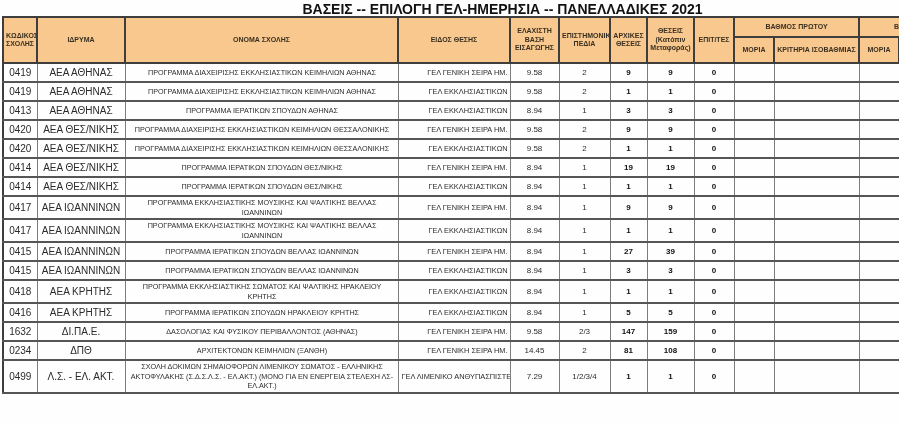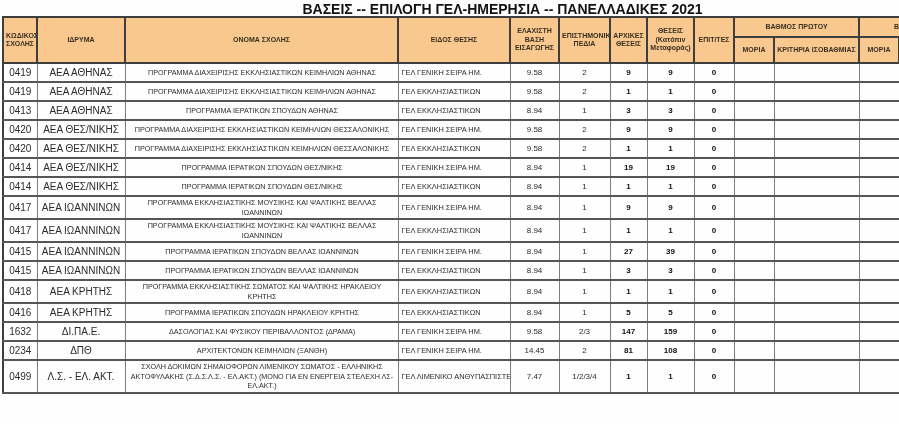--- a/index.html
+++ b/index.html
@@ -59,21 +59,21 @@
     padding:1px 2px;
     overflow:hidden;
     background:#fefefe;
   }
   tbody td.col-school_name {
     text-align:center;
     font-size:7.2px;
     padding-left:3px;
   }
   tbody td.col-position_type {
-    text-align:left;
+    text-align:right;
     font-size:7.4px;
     padding-left:3px;
     white-space:nowrap;
   }
   tbody td.col-code, tbody td.col-institution { font-size:10px; }
   tbody td.col-initial_seats,
   tbody td.col-transfer_seats,
   tbody td.col-epit { font-weight:bold; color:#111; }
   table.results { border:2px solid #3e3e3e; }
 </style>
@@ -300,21 +300,21 @@
             <td class="col-initial_seats">5</td>
             <td class="col-transfer_seats">5</td>
             <td class="col-epit">0</td>
             <td class="col-moria1"></td>
             <td class="col-kritiria"></td>
             <td class="col-moria2"></td>
           </tr>
           <tr>
             <td class="col-code">1632</td>
             <td class="col-institution">ΔΙ.ΠΑ.Ε.</td>
-            <td class="col-school_name">ΔΑΣΟΛΟΓΙΑΣ ΚΑΙ ΦΥΣΙΚΟΥ ΠΕΡΙΒΑΛΛΟΝΤΟΣ (ΔΡΑΜΑ)</td>
+            <td class="col-school_name">ΔΑΣΟΛΟΓΙΑΣ ΚΑΙ ΦΥΣΙΚΟΥ ΠΕΡΙΒΑΛΛΟΝΤΟΣ (ΑΘΗΝΑΣ)</td>
             <td class="col-position_type">ΓΕΛ ΓΕΝΙΚΗ ΣΕΙΡΑ ΗΜ.</td>
             <td class="col-min_base">9.58</td>
             <td class="col-fields">2/3</td>
             <td class="col-initial_seats">147</td>
             <td class="col-transfer_seats">159</td>
             <td class="col-epit">0</td>
             <td class="col-moria1"></td>
             <td class="col-kritiria"></td>
             <td class="col-moria2"></td>
           </tr>
@@ -330,21 +330,21 @@
             <td class="col-epit">0</td>
             <td class="col-moria1"></td>
             <td class="col-kritiria"></td>
             <td class="col-moria2"></td>
           </tr>
           <tr>
             <td class="col-code">0499</td>
             <td class="col-institution">Λ.Σ. - ΕΛ. ΑΚΤ.</td>
             <td class="col-school_name">ΣΧΟΛΗ ΔΟΚΙΜΩΝ ΣΗΜΑΙΟΦΟΡΩΝ ΛΙΜΕΝΙΚΟΥ ΣΩΜΑΤΟΣ - ΕΛΛΗΝΙΚΗΣ ΑΚΤΟΦΥΛΑΚΗΣ (Σ.Δ.Σ.Λ.Σ. - ΕΛ.ΑΚΤ.) (ΜΟΝΟ ΓΙΑ ΕΝ ΕΝΕΡΓΕΙΑ ΣΤΕΛΕΧΗ ΛΣ-ΕΛ.ΑΚΤ.)</td>
             <td class="col-position_type">ΓΕΛ ΛΙΜΕΝΙΚΟ ΑΝΘΥΠΑΣΠΙΣΤΕΣ</td>
-            <td class="col-min_base">7.47</td>
+            <td class="col-min_base">7.29</td>
             <td class="col-fields">1/2/3/4</td>
             <td class="col-initial_seats">1</td>
             <td class="col-transfer_seats">1</td>
             <td class="col-epit">0</td>
             <td class="col-moria1"></td>
             <td class="col-kritiria"></td>
             <td class="col-moria2"></td>
           </tr>
         </tbody>
     </table>

